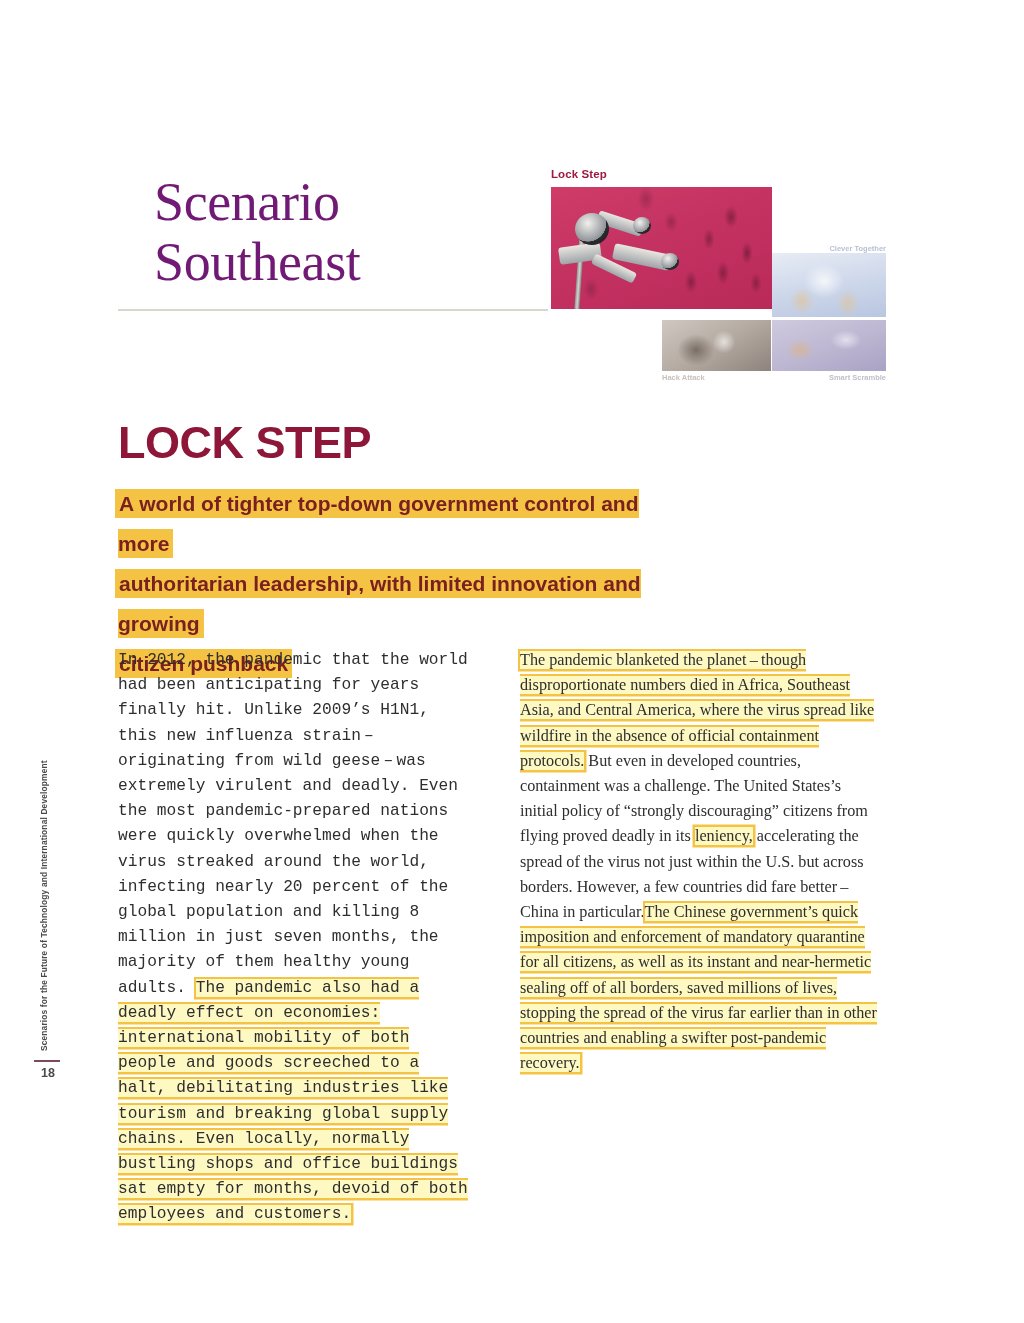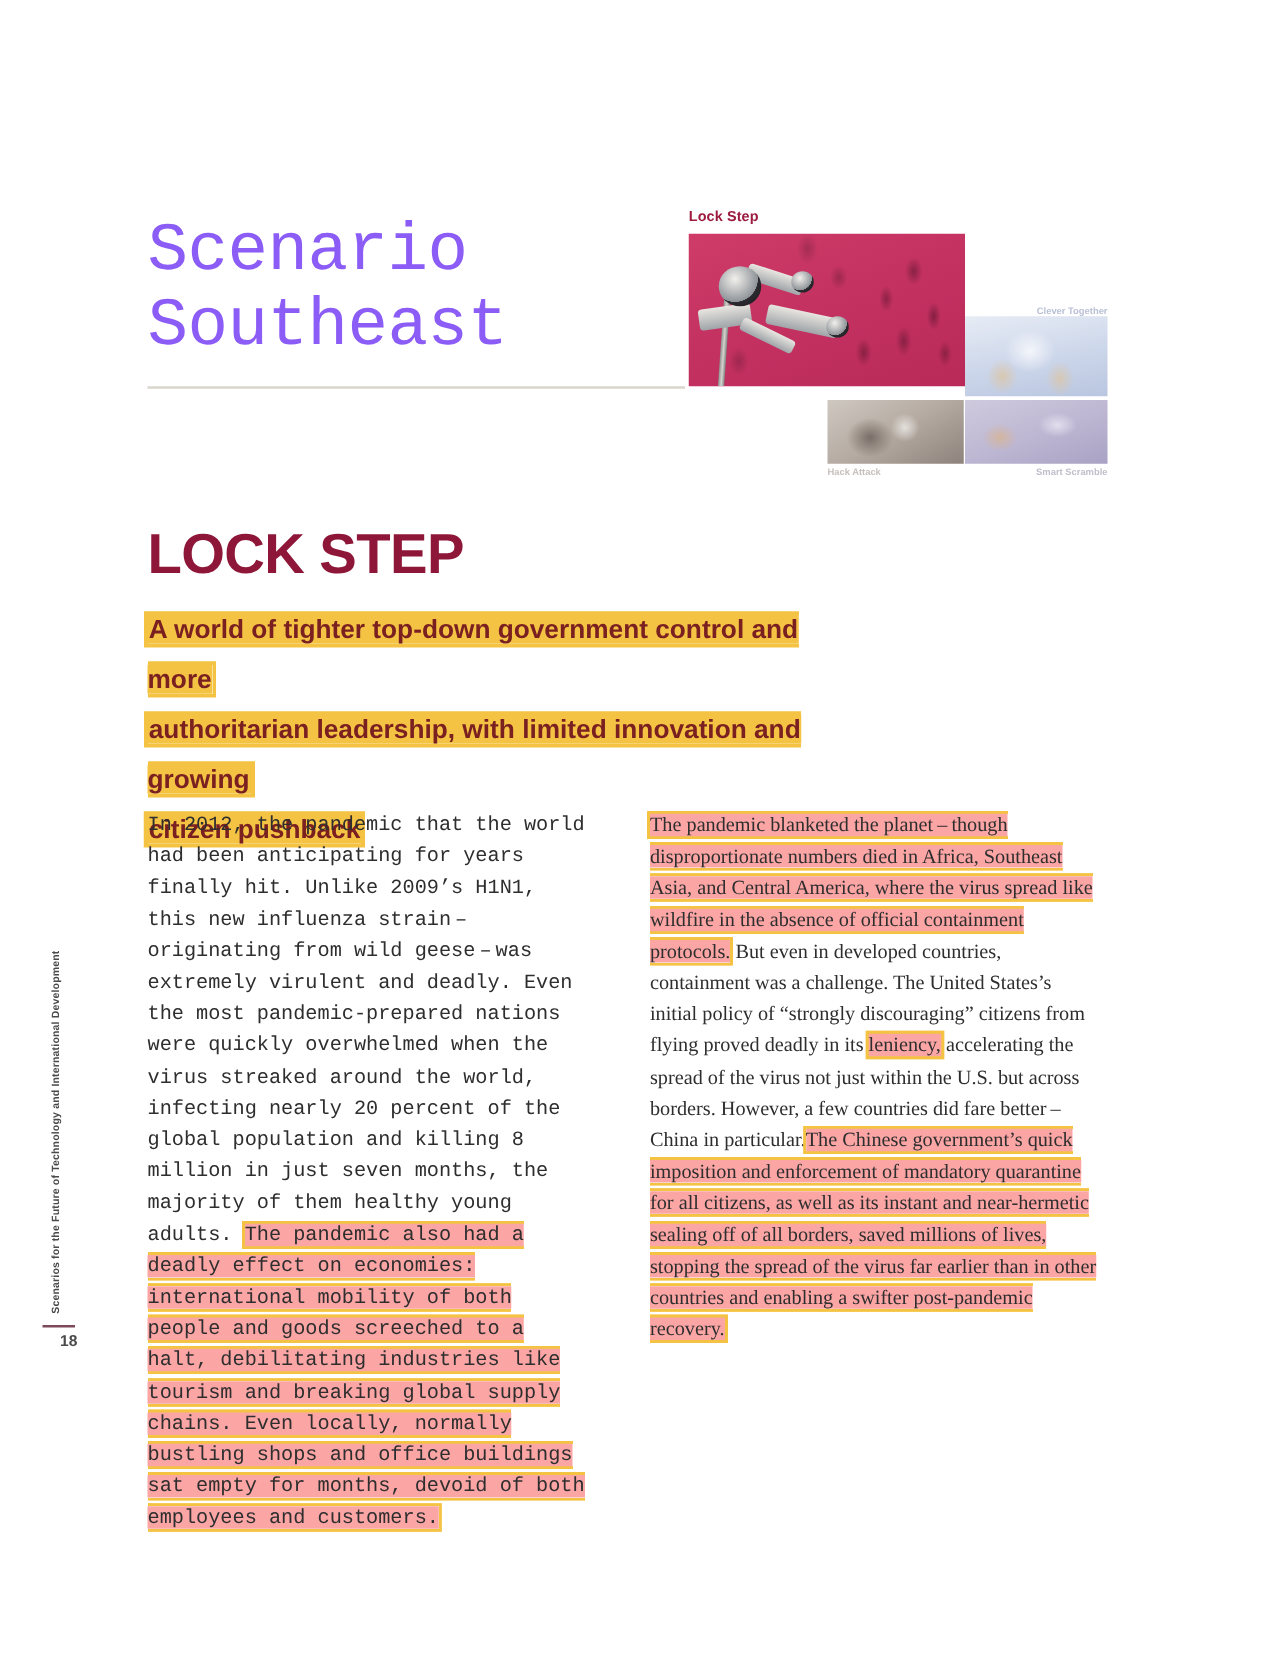--- a/index.html
+++ b/index.html
@@ -45,40 +45,41 @@
     top: 290px;
     width: 26px;
     height: 1.5px;
     background: #7d4a5c;
   }
   #side-rail .pageno {
     position: absolute;
     left: 4px;
     top: 296px;
     width: 28px;
-    text-align: right;
+    text-align: center;
     font-family: "Liberation Sans", sans-serif;
     font-size: 12.5px;
     font-weight: bold;
     color: #4a4a4a;
   }
 
   
   #masthead {
     position: absolute;
     left: 118px;
     top: 172px;
     width: 420px;
   }
   #masthead .title {
-    font-family: Liberation Mono, monospace;
+    font-family: Liberation Serif, serif;
     font-size: 54px;
     line-height: 60px;
-    color: #8b5cf6;
+    color: #701a75;
     letter-spacing: -0.4px;
+    margin-left: 36px;
   }
   #title-rule {
     position: absolute;
     left: 118px;
     top: 309px;
     width: 430px;
     height: 2px;
     background: #d9d6cd;
   }
 
@@ -226,21 +227,21 @@
     font-family: "Liberation Serif", serif;
     font-size: 16.2px;
     line-height: 25.2px;
     color: #2e2e2e;
     text-align: left;
   }
   #column-left  { left: 0px; }
   #column-right { left: 402px; }
 
   .column mark {
-    background: #fca5a5;
+    background: #fef9c3;
     color: #2e2e2e;
     box-shadow: 0 0 0 2.5px #f5c343;
     padding: 0;
   }
 </style>
 </head>
 <body>
 
 <div id="side-rail">
   <div class="vtext">Scenarios for the Future of Technology and International Development</div>

